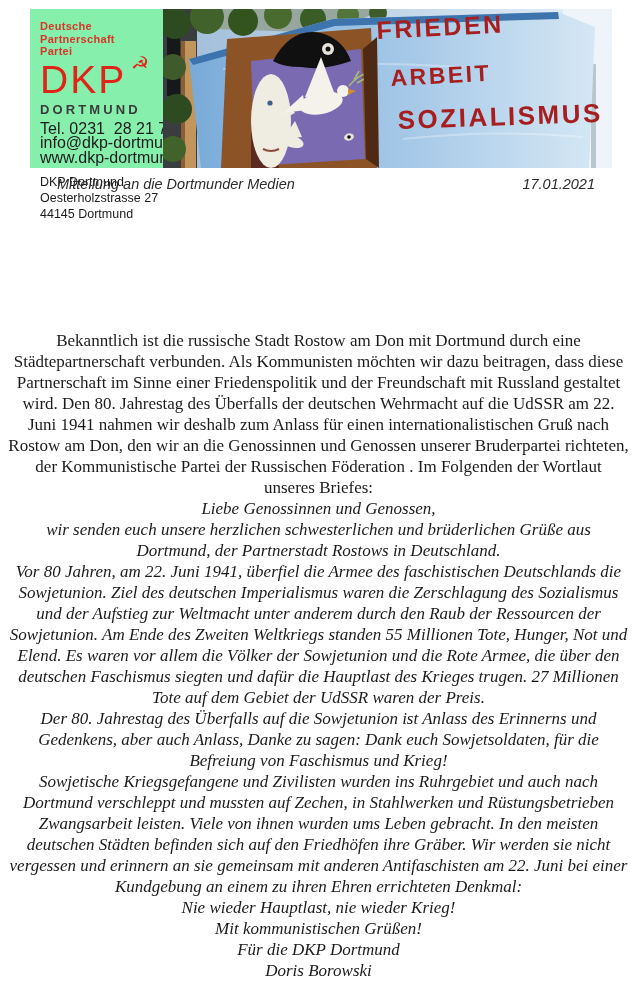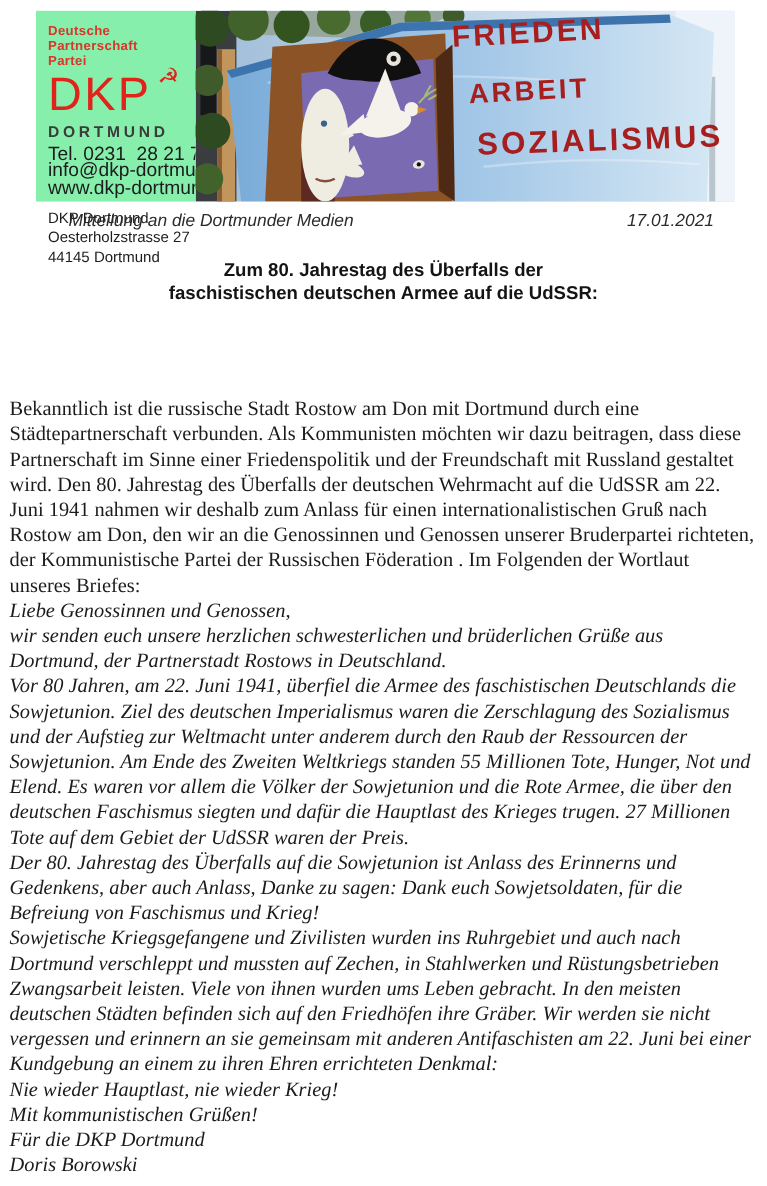--- a/index.html
+++ b/index.html
@@ -36,21 +36,21 @@
     position:absolute;top:217px;left:0;width:639px;text-align:center;
     font-family:"Liberation Sans", sans-serif;font-weight:bold;font-size:15.5px;
     line-height:18.5px;color:#141414;
   }
   .title{
     position:absolute;top:258px;left:0;width:639px;text-align:center;
     font-family:"Liberation Sans", sans-serif;font-weight:bold;font-size:20px;
     line-height:22.5px;color:#c23a2b;
   }
   
-  .body-text{position:absolute;top:330px;left:8px;width:621px;font-size:17px;line-height:21px;}
+  .body-text{position:absolute;top:330px;left:8px;width:621px;font-size:17px;line-height:21px;text-align:center;}
   .body-text p{margin:0;}
   .p-intro{margin-bottom:11px;}
   .it{font-style:italic;}
   .p-salutation{margin-bottom:1px;}
   .p-greeting{margin-bottom:3px;}
   .p-history{margin-bottom:6px;}
   .p-anniversary{margin-bottom:0;}
   .p-forced{margin-bottom:0;}
   .p-slogan{margin-bottom:12px;}
   .p-closing{margin-bottom:9px;}
@@ -164,24 +164,20 @@
         <text class="banner-word" x="235" y="120" font-size="26" transform="rotate(-2 235 120)">SOZIALISMUS</text>
       </svg>
     </div>
   </div>
 
   <div class="meta-row">
     <span>Mitteilung an die Dortmunder Medien</span>
     <span>17.01.2021</span>
   </div>
 
-  <div class="kicker">
-    <div>Zum 80. Jahrestag des Überfalls der</div>
-    <div>faschistischen deutschen Armee auf die UdSSR:</div>
-  </div>
 
   <div class="body-text">
     <p class="p-intro">Bekanntlich ist die russische Stadt Rostow am Don mit Dortmund durch eine Städtepartnerschaft verbunden. Als Kommunisten möchten wir dazu beitragen, dass diese Partnerschaft im Sinne einer Friedenspolitik und der Freundschaft mit Russland gestaltet wird. Den 80. Jahrestag des Überfalls der deutschen Wehrmacht auf die UdSSR am 22. Juni 1941 nahmen wir deshalb zum Anlass für einen internationalistischen Gruß nach Rostow am Don, den wir an die Genossinnen und Genossen unserer Bruderpartei richteten, der Kommunistische Partei der Russischen Föderation . Im Folgenden der Wortlaut unseres Briefes:</p>
     <p class="it p-salutation">Liebe Genossinnen und Genossen,</p>
     <p class="it p-greeting">wir senden euch unsere herzlichen schwesterlichen und brüderlichen Grüße aus Dortmund, der Partnerstadt Rostows in Deutschland.</p>
     <p class="it p-history">Vor 80 Jahren, am 22. Juni 1941, überfiel die Armee des faschistischen Deutschlands die Sowjetunion. Ziel des deutschen Imperialismus waren die Zerschlagung des Sozialismus und der Aufstieg zur Weltmacht unter anderem durch den Raub der Ressourcen der Sowjetunion. Am Ende des Zweiten Weltkriegs standen 55 Millionen Tote, Hunger, Not und Elend. Es waren vor allem die Völker der Sowjetunion und die Rote Armee, die über den deutschen Faschismus siegten und dafür die Hauptlast des Krieges trugen. 27 Millionen Tote auf dem Gebiet der UdSSR waren der Preis.</p>
     <p class="it p-anniversary">Der 80. Jahrestag des Überfalls auf die Sowjetunion ist Anlass des Erinnerns und Gedenkens, aber auch Anlass, Danke zu sagen: Dank euch Sowjetsoldaten, für die Befreiung von Faschismus und Krieg!</p>
     <p class="it p-forced">Sowjetische Kriegsgefangene und Zivilisten wurden ins Ruhrgebiet und auch nach Dortmund verschleppt und mussten auf Zechen, in Stahlwerken und Rüstungsbetrieben Zwangsarbeit leisten. Viele von ihnen wurden ums Leben gebracht. In den meisten deutschen Städten befinden sich auf den Friedhöfen ihre Gräber. Wir werden sie nicht vergessen und erinnern an sie gemeinsam mit anderen Antifaschisten am 22. Juni bei einer Kundgebung an einem zu ihren Ehren errichteten Denkmal:</p>
     <p class="it p-slogan">Nie wieder Hauptlast, nie wieder Krieg!</p>
     <p class="it p-closing">Mit kommunistischen Grüßen!</p>

